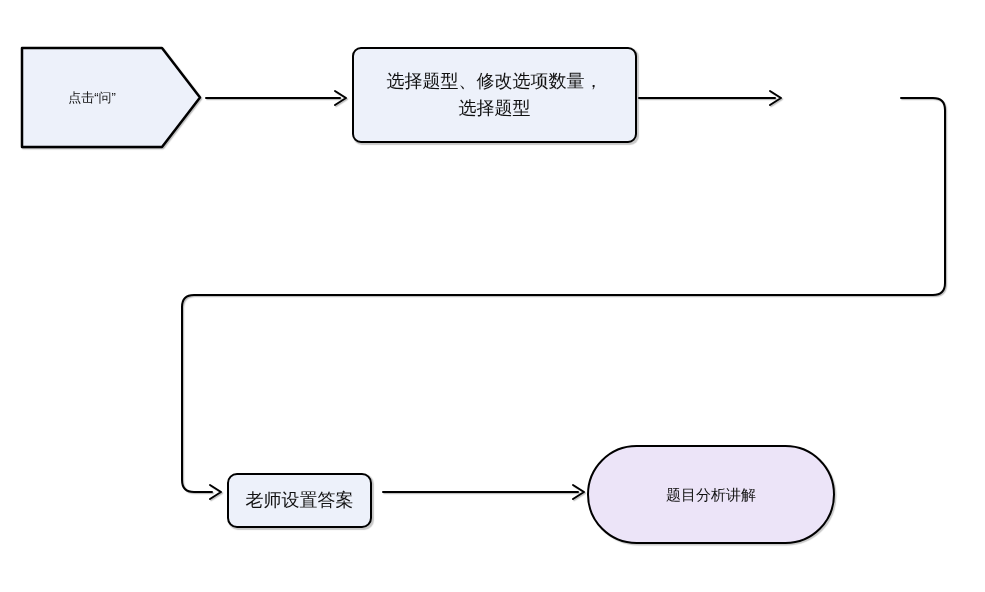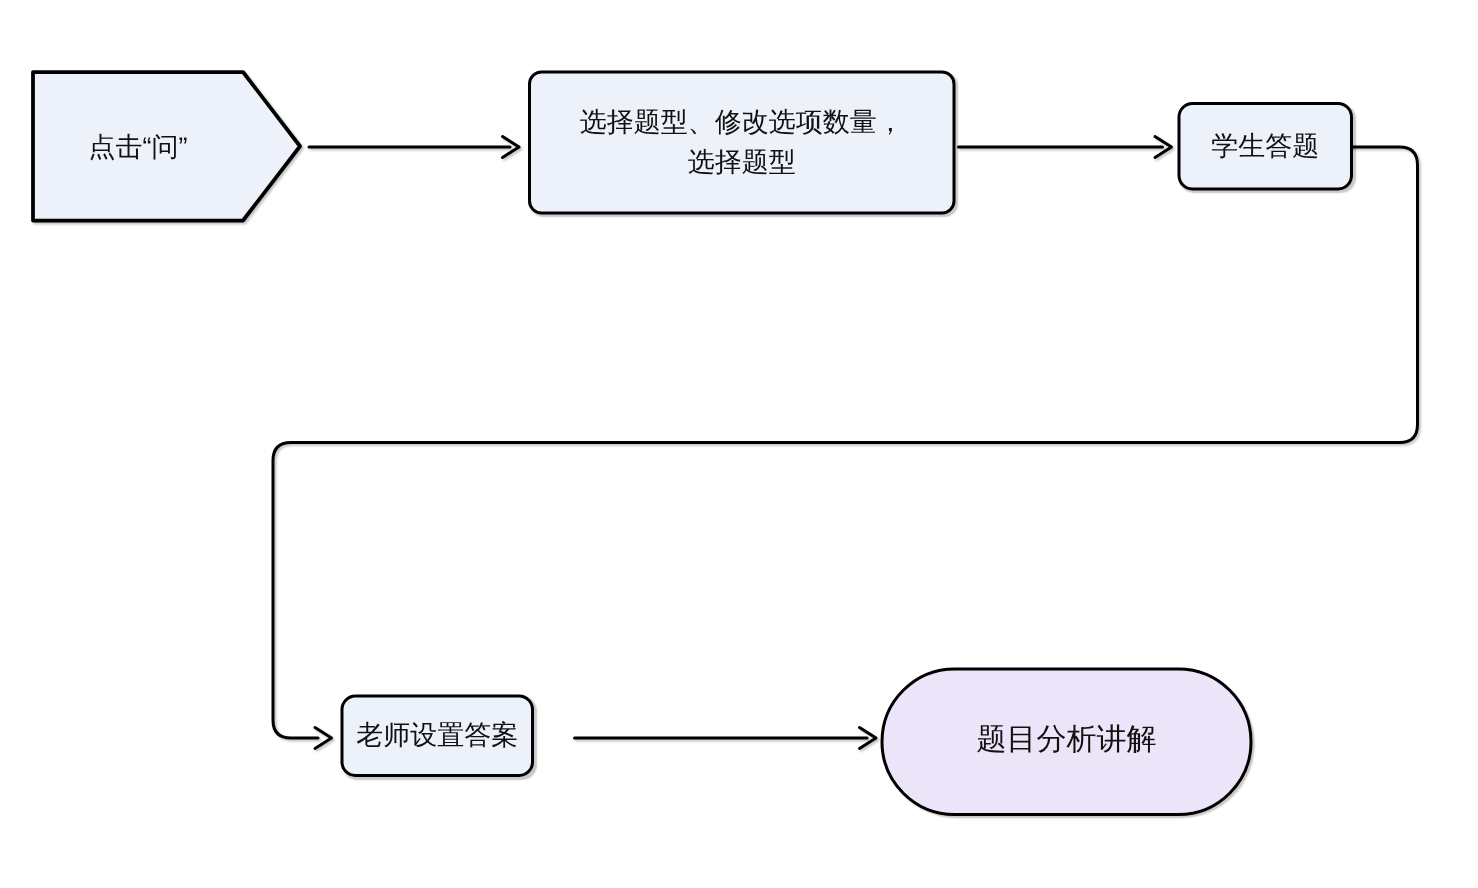--- a/index.html
+++ b/index.html
@@ -41,41 +41,40 @@
     left: 352px; top: 47px;
     width: 285px; height: 96px;
     border-radius: 9px;
   }
   .node-student {
     left: 785px; top: 68px;
     width: 117px; height: 59px;
     border-radius: 10px;
   }
   .node-teacher {
-    left: 227px; top: 463px;
-    width: 129px; height: 55px;
+    left: 227px; top: 473px;
+    width: 145px; height: 55px;
     border-radius: 10px;
   }
   .node-explain {
     left: 587px; top: 445px;
     width: 248px; height: 99px;
     border-radius: 50px;
     background: #ece4f8;
     border-width: 2.5px;
-    font-size: 20px;
-    font-family: Liberation Mono, monospace;
+    font-size: 15px;
   }
   .pentagon-label {
     position: absolute;
     left: 22px; top: 48px;
     width: 140px; height: 99px;
     display: flex;
     align-items: center;
     justify-content: center;
-    font-size: 18px;
+    font-size: 13px;
     color: #111111;
     pointer-events: none;
   }
 </style>
 </head>
 <body>
 
 <div class="canvas">
 
   <svg viewBox="0 0 985 592">
@@ -111,23 +110,20 @@
     </g>
   </svg>
 
   <div class="pentagon-label">点击“问”</div>
 
   <div class="node node-setup">
     <span>选择题型、修改选项数量，</span>
     <span>选择题型</span>
   </div>
 
-  <div class="node node-student">
-    <span>学生答题</span>
-  </div>
 
   <div class="node node-teacher">
     <span>老师设置答案</span>
   </div>
 
   <div class="node node-explain">
     <span>题目分析讲解</span>
   </div>
 
 </div>

